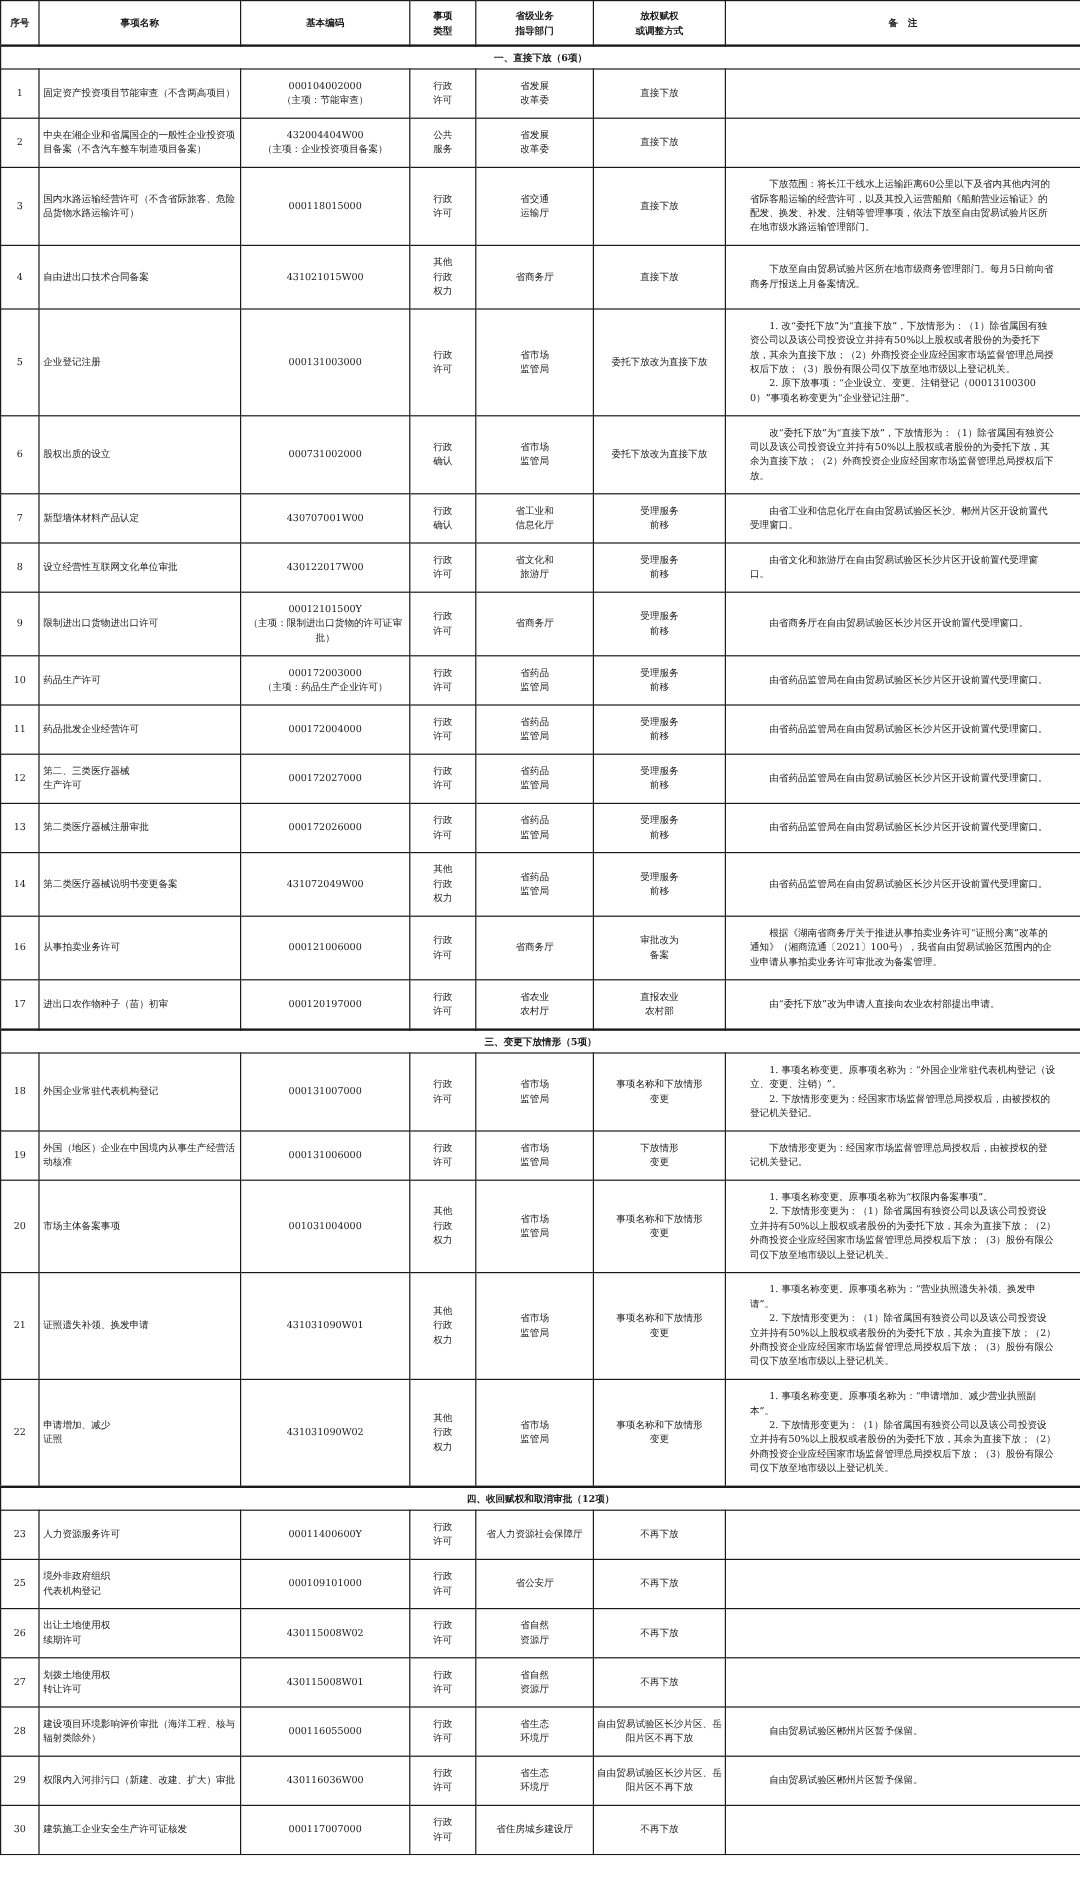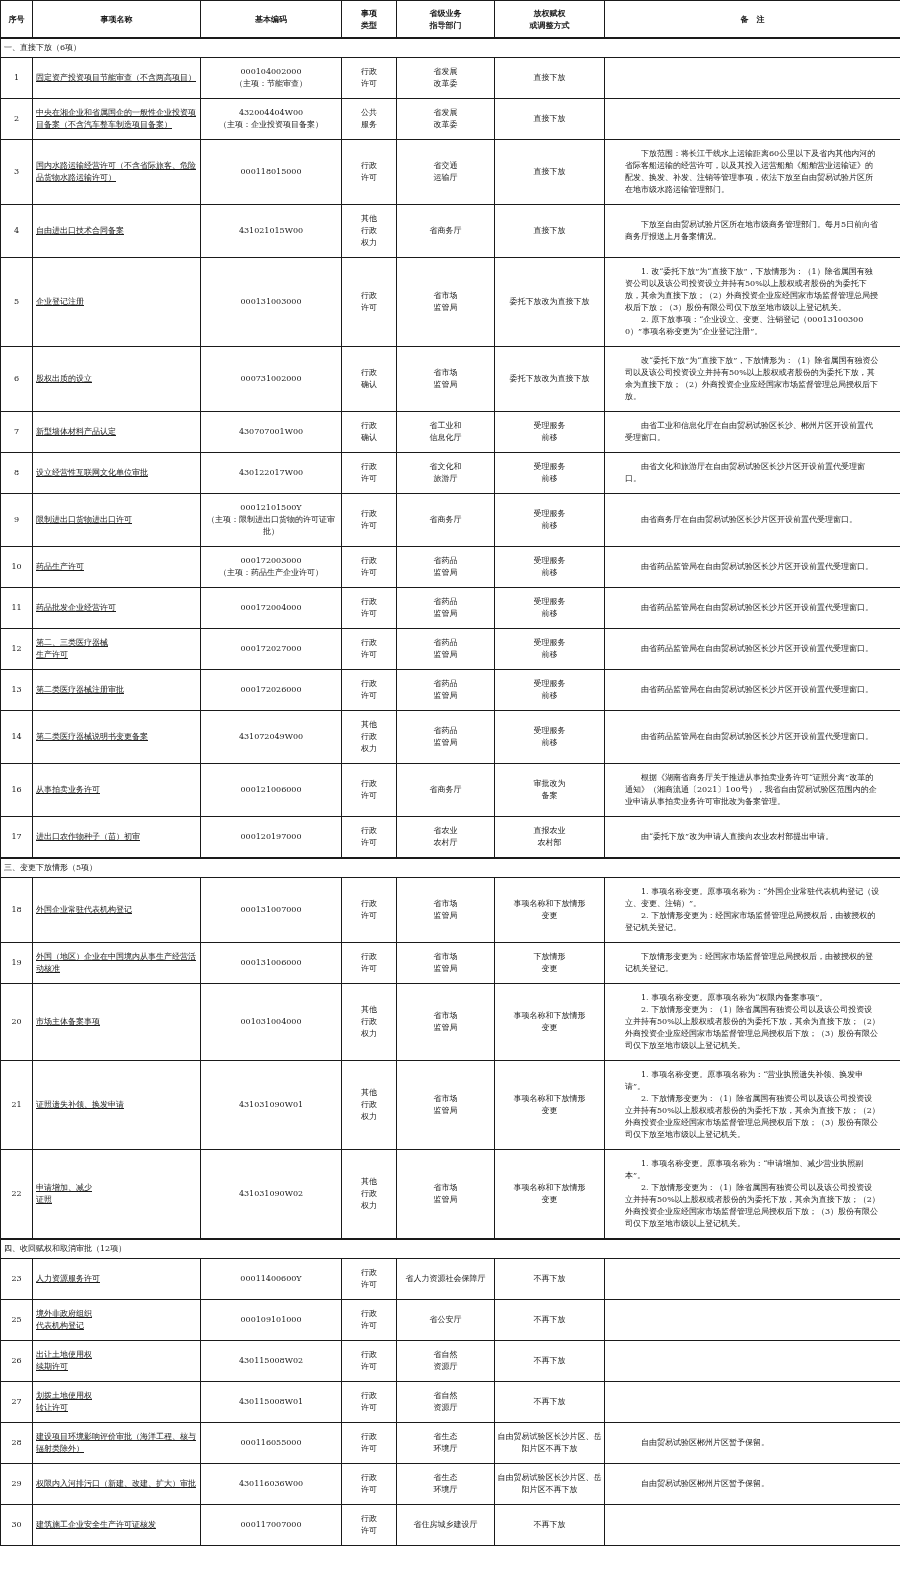--- a/index.html
+++ b/index.html
@@ -32,31 +32,30 @@
     white-space: pre-line;
     padding: 5px 2px;
     height: 26px;
   }
   td.c-center { text-align: center; padding: 8px 2px; }
   td.pre { white-space: pre-line; }
   td.c-name {
     text-align: left;
     padding: 8px 3px;
     white-space: pre-line;
-    text-decoration: underline;
   }
   td.c-remark {
     text-align: left;
     padding: 8px 20px;
     vertical-align: middle;
   }
   td.c-remark .para { text-indent: 2em; }
   tr.section-row td {
-    font-weight: normal;
-    text-align: left;
+    font-weight: bold;
+    text-align: center;
     padding: 3px 3px;
     border-top-width: 2px;
     border-bottom-width: 1px;
   }
   tr.body-row { background: #ffffff; }
 </style>
 </head>
 <body>
 
 <div class="doc">

